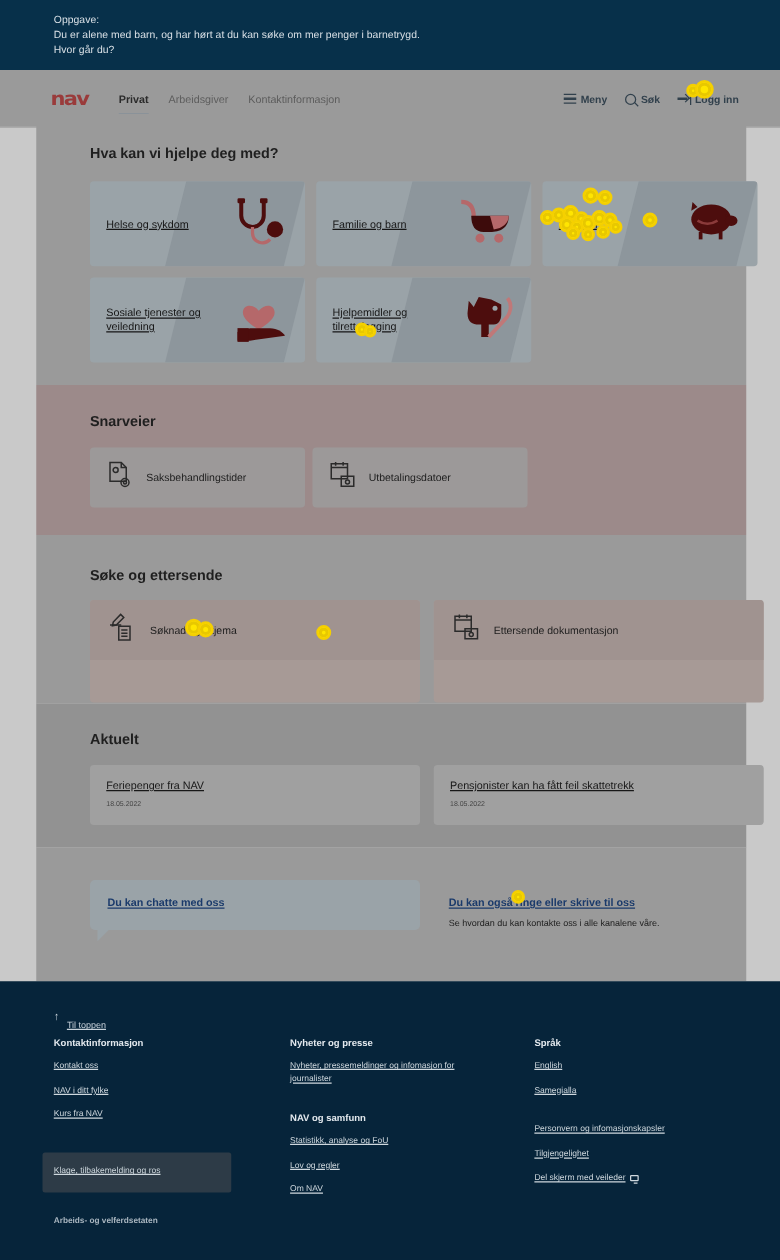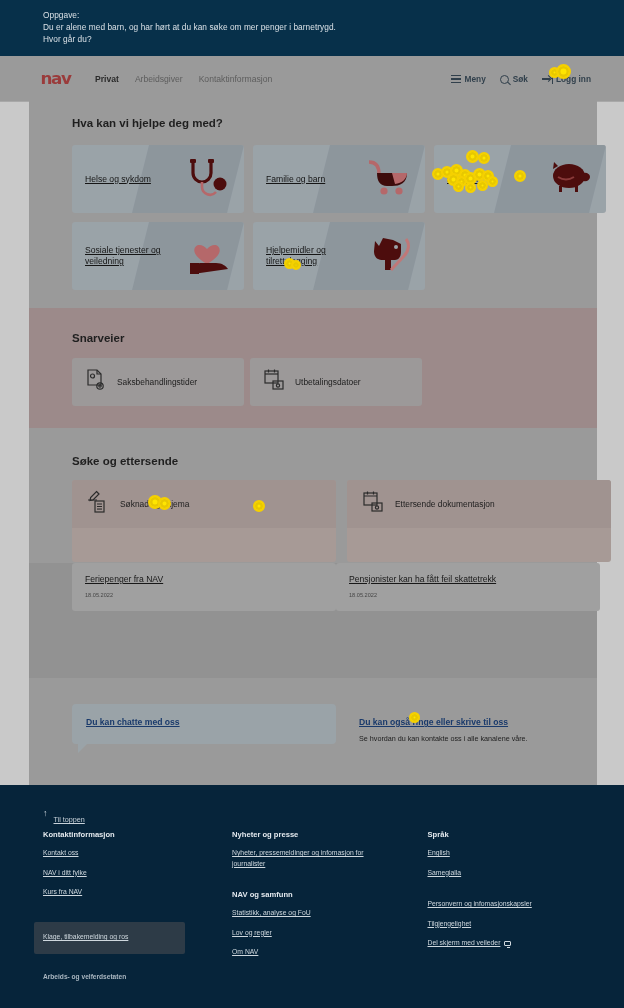--- a/index.html
+++ b/index.html
@@ -95,21 +95,21 @@
     position: relative; overflow: hidden;
   }
   .card-soke .inner {
     position:absolute; left:0; top:0; right:0; height:48px;
     display: flex; align-items: center; padding-left: 14px; gap: 10px;
     background: #a09390;
   }
   .card-soke .lbl { font-size: 8.4px; color: #1d1d1d; }
 
   
-  .aktgrid { display: grid; grid-template-columns: repeat(2, 264px); }
+  .aktgrid { display: grid; grid-template-columns: repeat(2, 264px); gap: 11px; }
   .card-akt {
     height: 48px; border-radius: 3px; background: #a0a0a0;
     padding: 11px 0 0 13px;
   }
   .card-akt .t { font-size: 8.6px; color: #181818; text-decoration: underline; font-weight: 500;}
   .card-akt .d { font-size: 5.6px; color: #464646; margin-top: 8px; }
 
   
   .chatgrid { display: grid; grid-template-columns: repeat(2, 264px); gap: 23px; }
   .bubble { position: relative; background: #9aa3a8; border-radius: 4px; padding: 13px 14px 12px 14px; }
@@ -335,20 +335,21 @@
             </svg>
           </span>
           <span class="lbl">Ettersende dokumentasjon</span>
         </div>
       </div>
 
     </div>
   </div>
 
   <div class="section sec-grey3" style="top:563px;height:115px;">
+    <div class="sec-title" style="margin:23px 0 14px 43px;">Aktuelt</div>
     <div class="aktgrid" style="margin-left:43px;">
       <div class="card-akt">
         <div class="t">Feriepenger fra NAV</div>
         <div class="d">18.05.2022</div>
       </div>
       <div class="card-akt">
         <div class="t">Pensjonister kan ha fått feil skattetrekk</div>
         <div class="d">18.05.2022</div>
       </div>
     </div>

